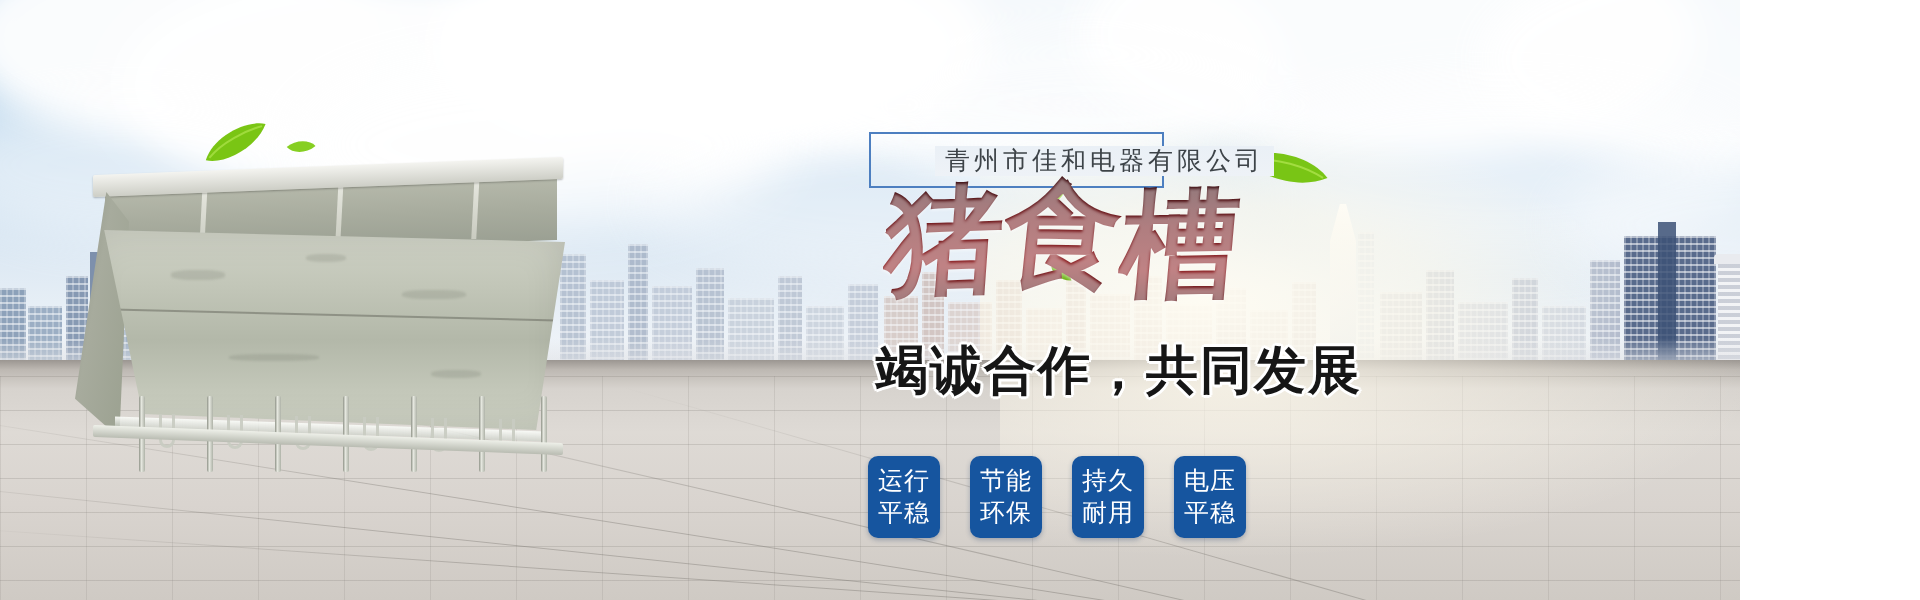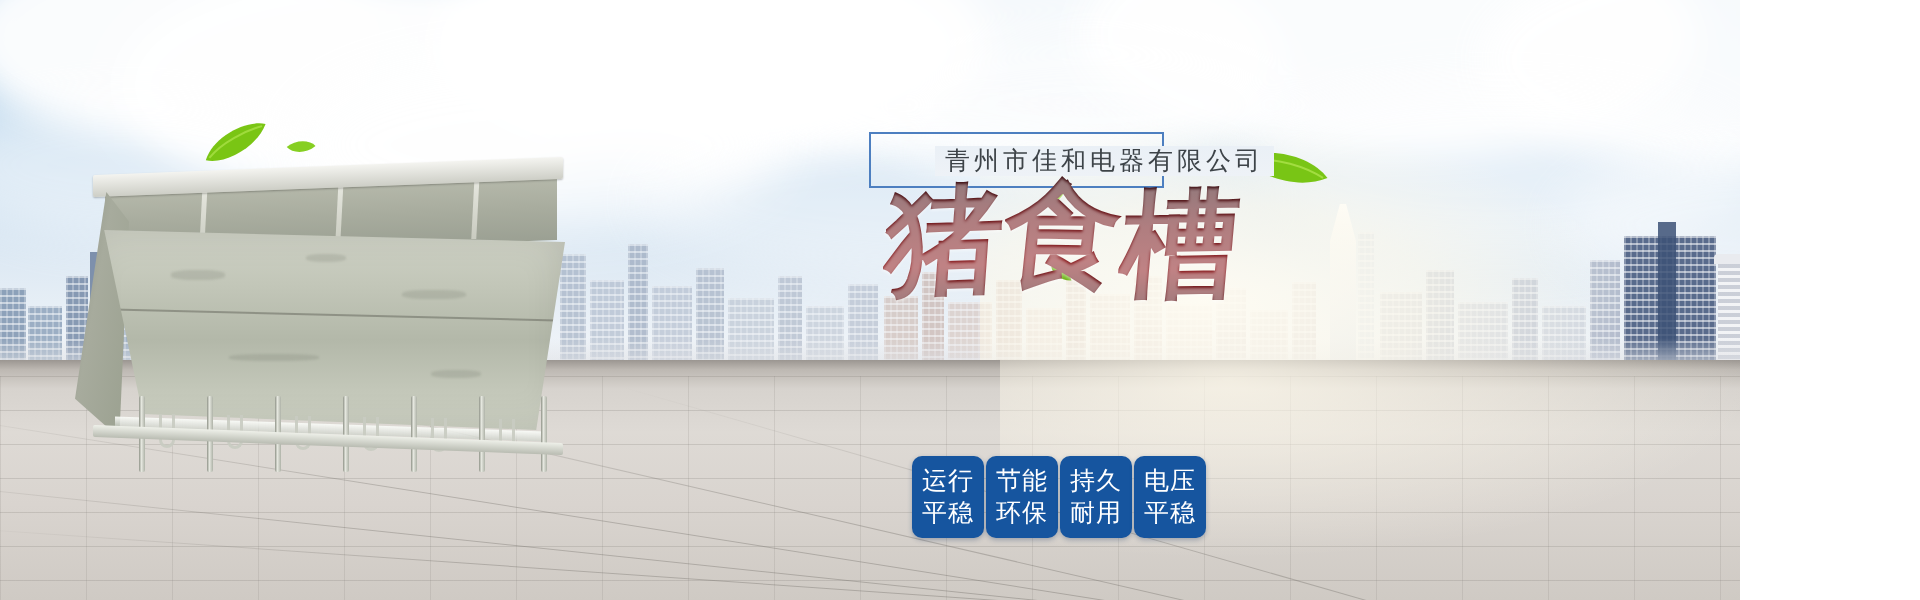--- a/index.html
+++ b/index.html
@@ -187,21 +187,21 @@
     font-family:"DejaVu Sans","Liberation Sans",sans-serif;
     font-size:52px; font-weight:700; letter-spacing:2px; color:#161616;
     white-space:nowrap;
     text-shadow:
       -2px -2px 0 #ffffff,  2px -2px 0 #ffffff,
       -2px  2px 0 #ffffff,  2px  2px 0 #ffffff,
        0   -3px 0 #ffffff,  0    3px 0 #ffffff,
       -3px  0   0 #ffffff,  3px  0   0 #ffffff;
   }
 
-  .badges{ position:absolute; left:912px; top:456px; display:flex; gap:2px; }
+  .badges{ position:absolute; left:868px; top:456px; display:flex; gap:30px; }
   .badge{
     width:72px; height:82px; border-radius:10px;
     background:#16559f;
     display:flex; flex-direction:column; align-items:center; justify-content:center;
     color:#ffffff;
     font-family:"DejaVu Sans","Liberation Sans",sans-serif;
     font-size:25px; line-height:32px; letter-spacing:1px;
     box-shadow:0 2px 5px rgba(20,50,95,.30);
   }
   .badge b{ font-weight:400; display:block; }
@@ -452,20 +452,21 @@
 
   <div class="content">
 
     <div class="namebox"></div>
     <div class="company">青州市佳和电器有限公司</div>
 
     <div class="headline">
       <span>猪</span><span>食</span><span>槽</span>
     </div>
 
+    <div class="subline">竭诚合作，共同发展</div>
 
     <div class="badges">
       <div class="badge">
         <b>运行</b>
         <b>平稳</b>
       </div>
       <div class="badge">
         <b>节能</b>
         <b>环保</b>
       </div>

